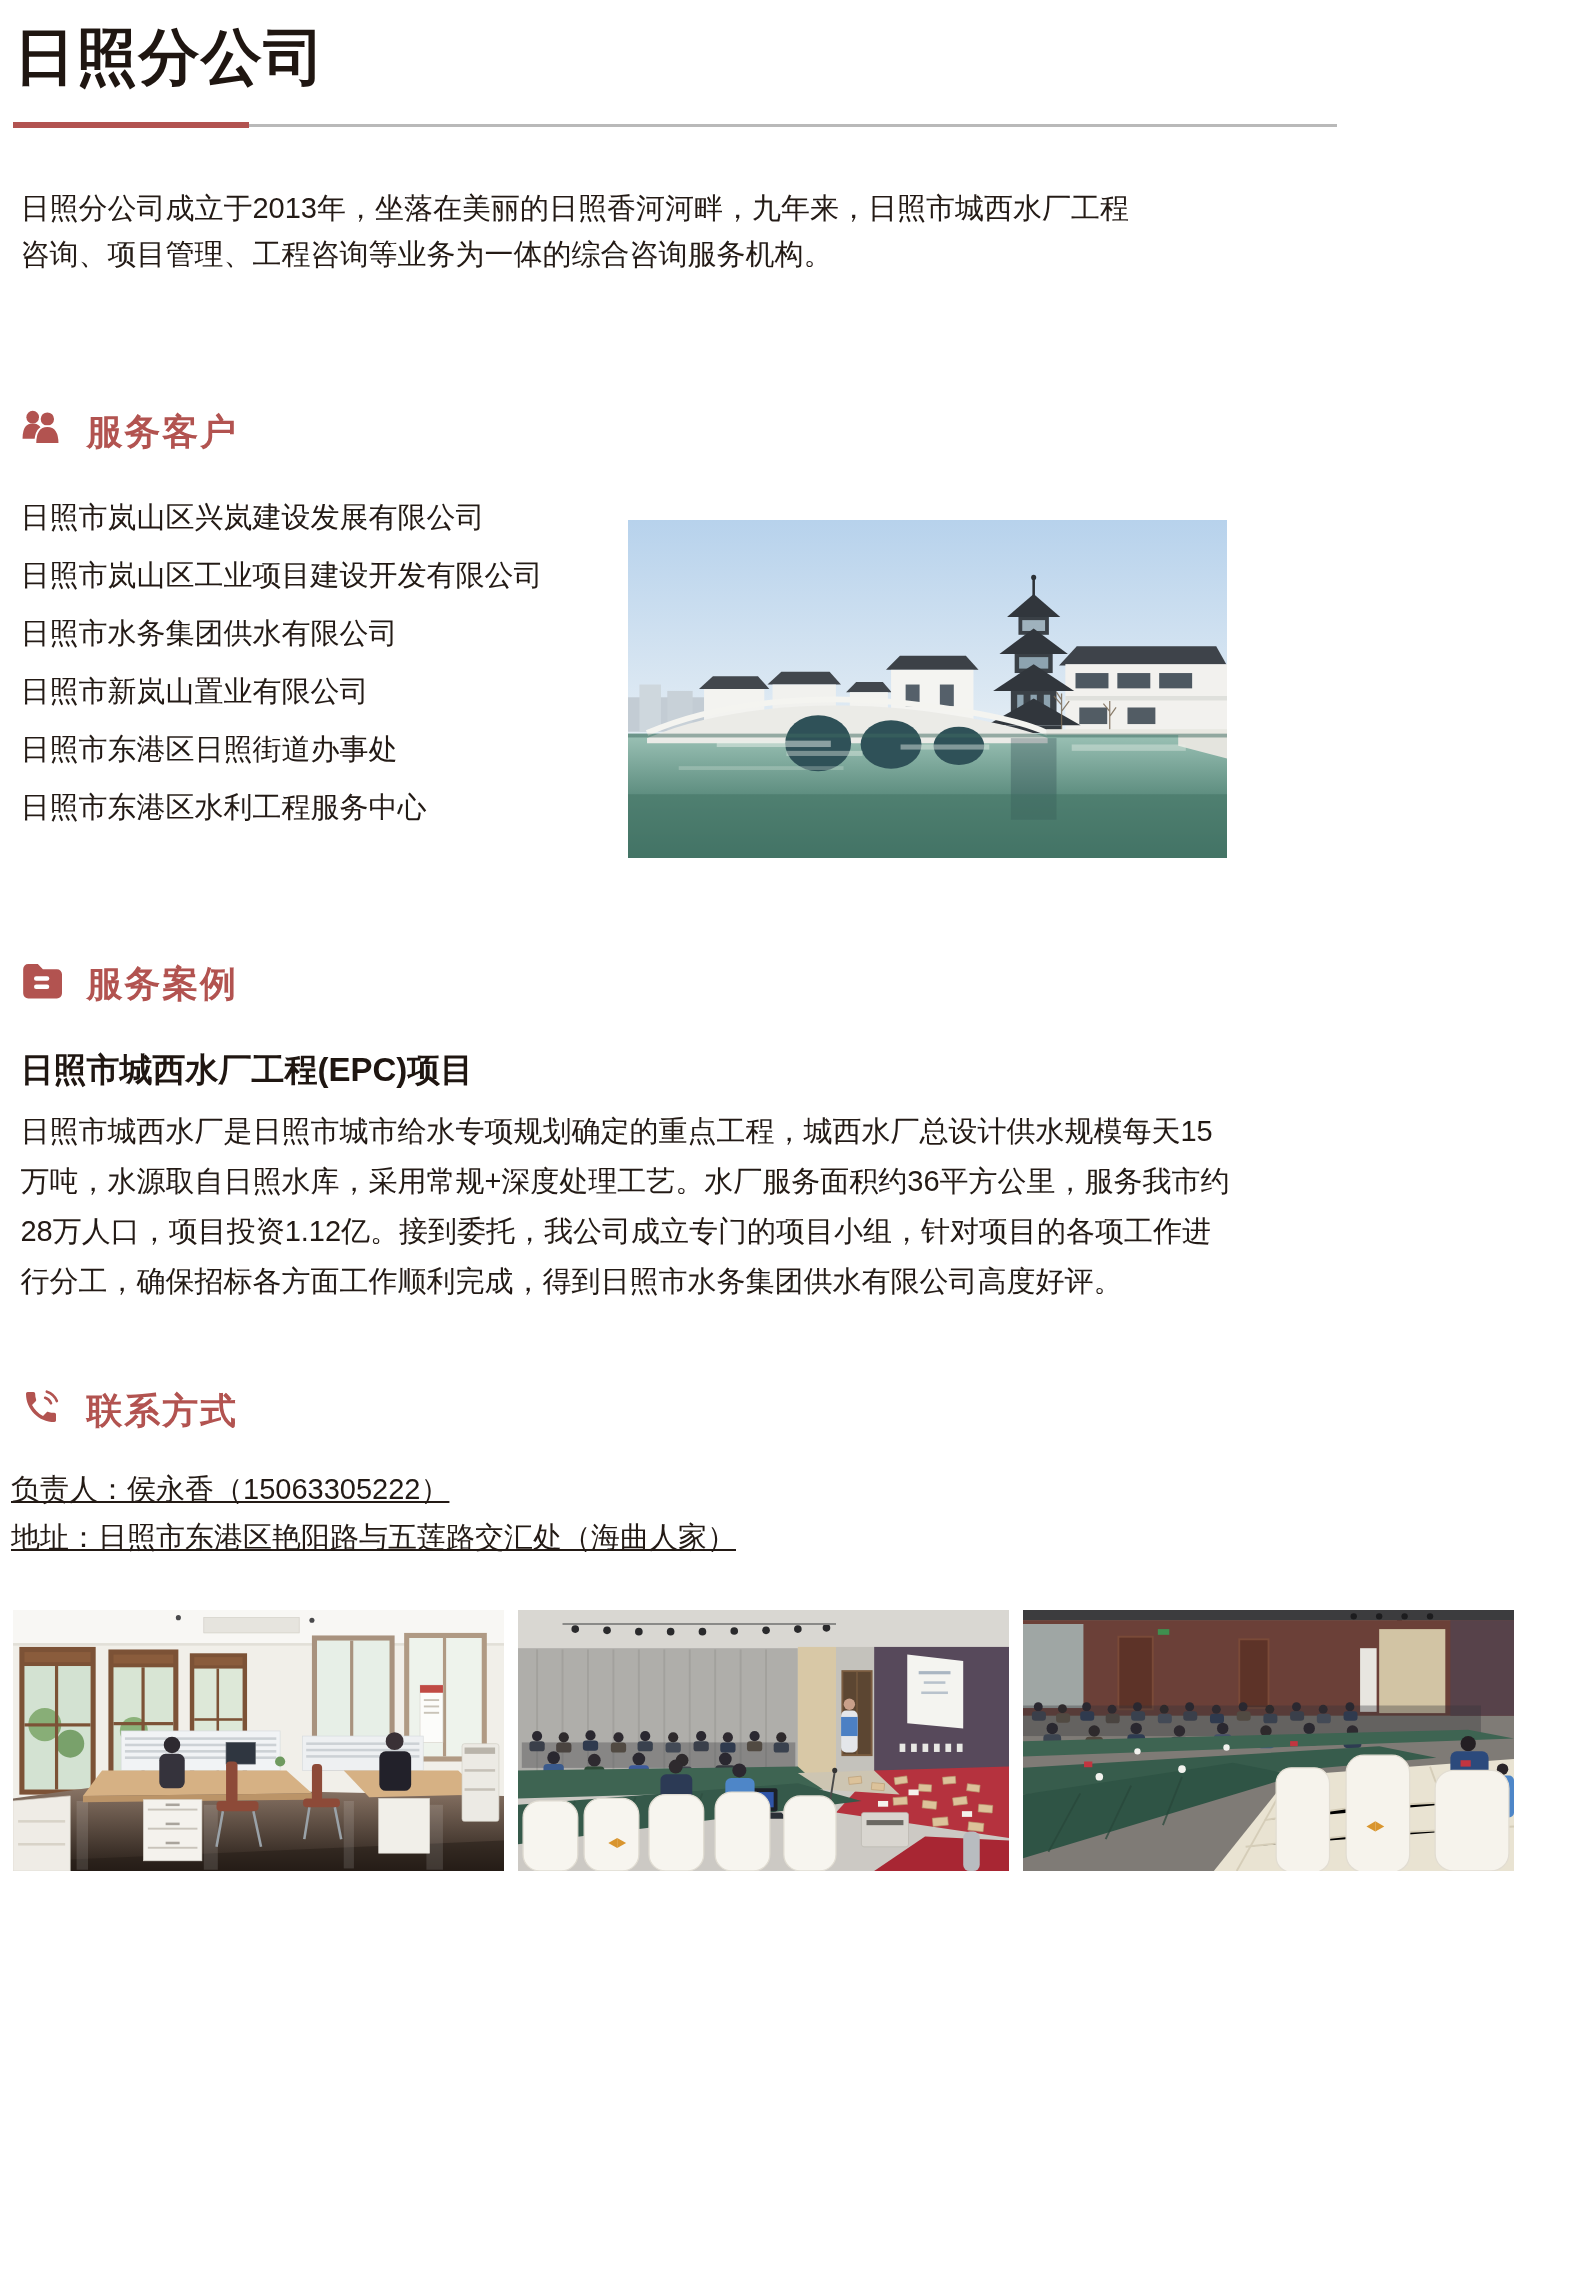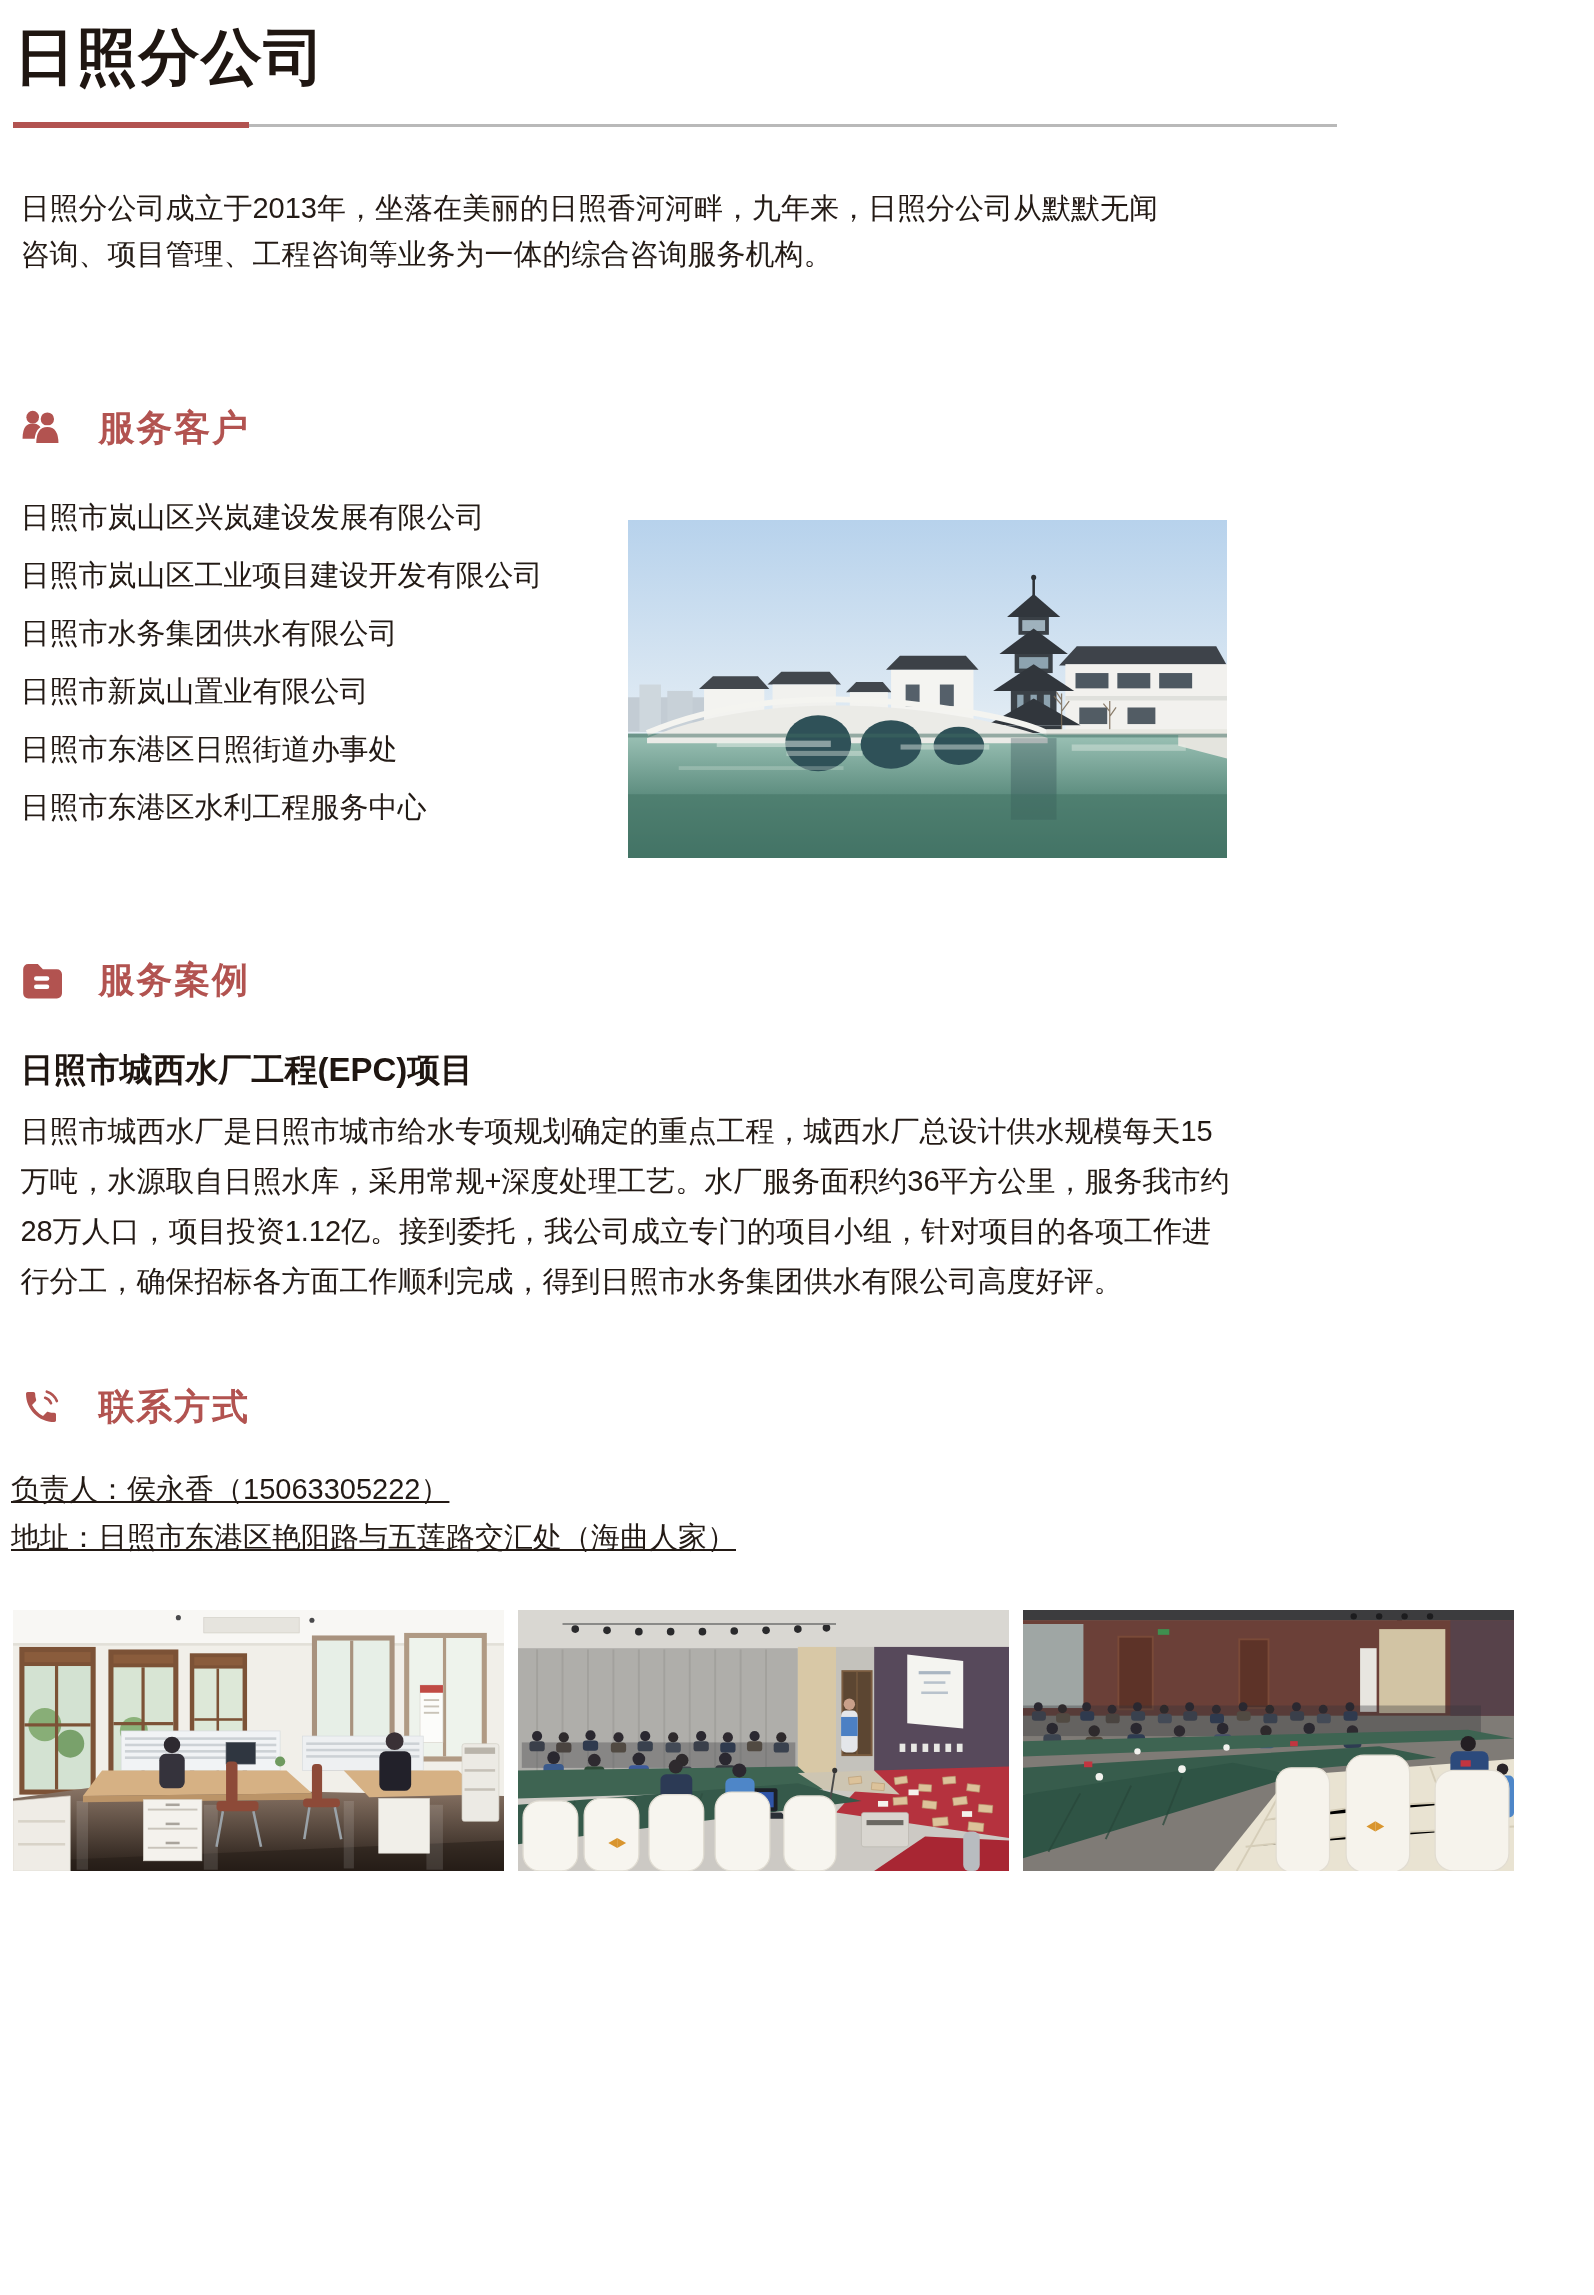--- a/index.html
+++ b/index.html
@@ -12,21 +12,21 @@
   .page{position:relative;width:1594px;height:1889px;background:#ffffff;overflow:hidden;padding-left:16px;}
 
   .title{position:absolute;left:14px;top:16.6px;font-size:61px;font-weight:700;color:var(--title);letter-spacing:1.3px;}
   .divider-red{position:absolute;left:12.8px;top:122px;width:236px;height:5.7px;background:var(--accent);}
   .divider-gray{position:absolute;left:249px;top:124px;width:1088px;height:3.2px;background:#b9b9b9;}
 
   .para{position:absolute;left:20.4px;color:var(--text);font-size:29px;}
   .intro{top:185px;line-height:46px;}
   .para .pline{white-space:nowrap;}
 
-  .sec-header{position:absolute;left:20.4px;display:flex;align-items:center;gap:36px;height:40px;}
+  .sec-header{position:absolute;left:20.4px;display:flex;align-items:flex-start;gap:24px;height:40px;}
   .sec-header .icon{width:42px;height:40px;display:flex;align-items:center;justify-content:center;}
   .sec-header .icon svg{width:100%;height:100%;}
   .sec-label{font-size:36px;font-weight:700;color:var(--accent);letter-spacing:1.9px;white-space:nowrap;}
   .hdr-clients{top:408px;}
   .hdr-cases{top:960px;}
   .hdr-contact{top:1387px;}
 
   .client-list{position:absolute;left:20.4px;top:488px;color:var(--text);font-size:29px;}
   .client-list .client-item{height:58px;line-height:58px;white-space:nowrap;}
 
@@ -46,21 +46,21 @@
 </head>
 <body>
 
 <div class="page">
 
   <h1 class="title">日照分公司</h1>
   <div class="divider-red"></div>
   <div class="divider-gray"></div>
 
   <div class="para intro">
-      <div class="pline">日照分公司成立于2013年，坐落在美丽的日照香河河畔，九年来，日照分公司从默默无闻</div>
+      <div class="pline">日照分公司成立于2013年，坐落在美丽的日照香河河畔，九年来，日照市城西水厂工程</div>
       <div class="pline">咨询、项目管理、工程咨询等业务为一体的综合咨询服务机构。</div>
     </div>
 
   <div class="sec-header hdr-clients">
     <span class="icon">
       <svg viewBox="0 0 66 62" fill="none">
         <circle cx="20" cy="14" r="10" fill="#b25350"></circle>
         <path d="M4 48 C4 28 12 24 20 24 C28 24 36 28 36 48 Z" fill="#b25350"></path>
         <circle cx="43" cy="17" r="12" fill="#b25350" stroke="#ffffff" stroke-width="3"></circle>
         <path d="M24 56 C24 33 33 28 43 28 C53 28 62 33 62 56 Z" fill="#b25350" stroke="#ffffff" stroke-width="3"></path>

